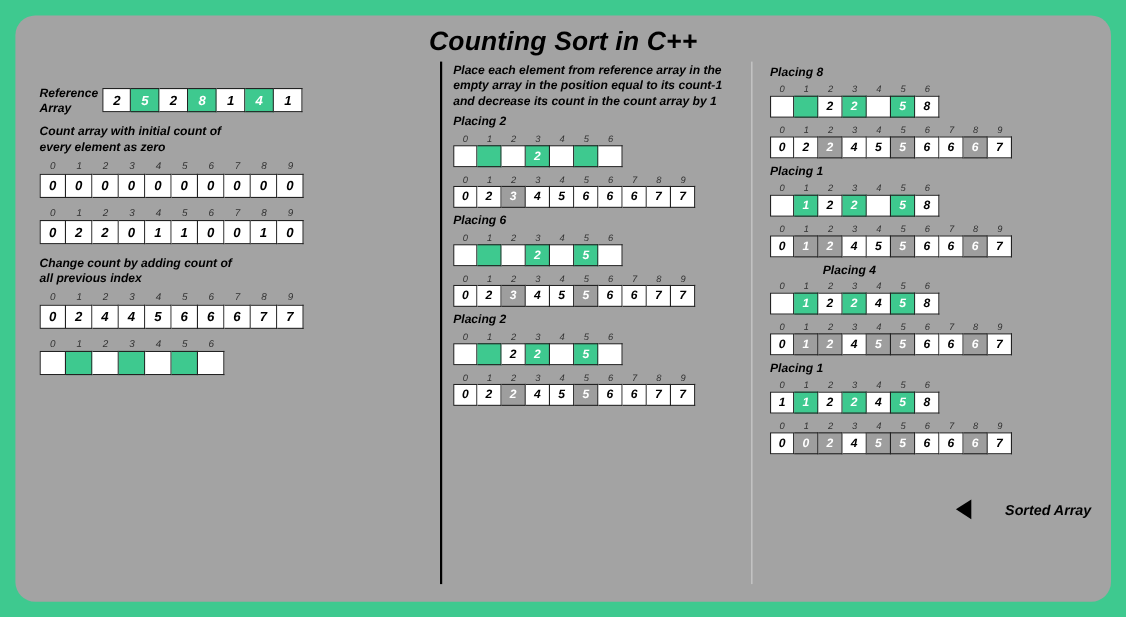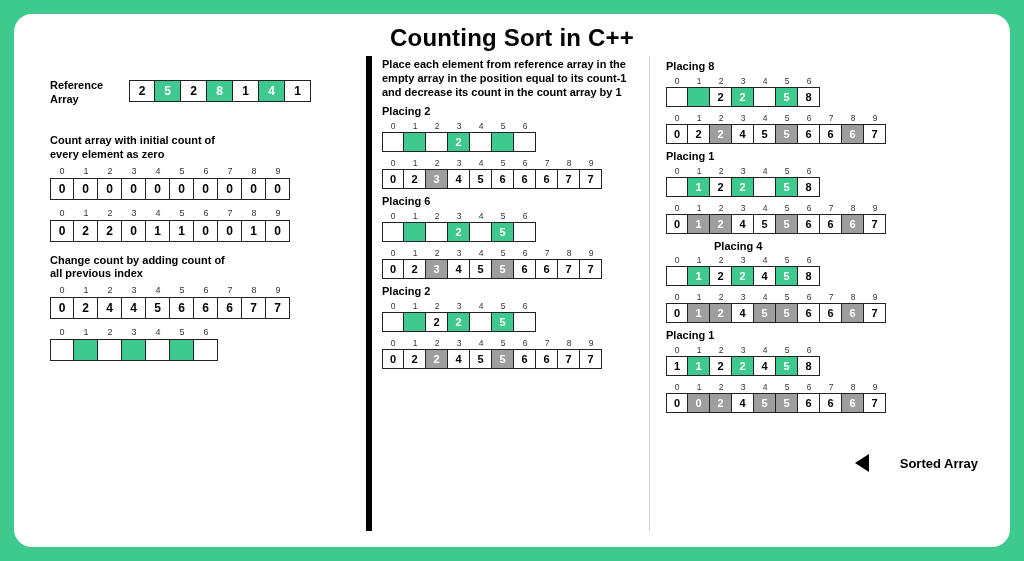--- a/index.html
+++ b/index.html
@@ -5,56 +5,57 @@
   * { box-sizing: border-box; margin: 0; padding: 0; }
   body {
     background: #3ec98f;
     font-family: -apple-system, BlinkMacSystemFont, "Segoe UI", Arial, sans-serif;
     width: 1024px;
     height: 561px;
     overflow: hidden;
     padding: 14px;
   }
   .card {
-    background: #ffffff;
+    background: #a3a3a3;
     border-radius: 18px;
     width: 100%;
     height: 100%;
-    padding: 10px 36px 14px;
+    padding: 10px 22px 14px;
     position: relative;
+    font-style: italic;
   }
   .title {
     text-align: center;
     font-size: 24px;
     font-weight: 700;
     margin-bottom: 4px;
     letter-spacing: .2px;
   }
   .cols {
     display: flex;
     gap: 16px;
     height: calc(100% - 34px);
   }
   .col {
     display: flex;
     flex-direction: column;
     font-size: 10.5px;
     position: relative;
   }
   .col1 { flex: 0 0 300px; padding-top: 22px; }
-  .col2 { flex: 0 0 284px; border-left:6px solid #000000; border-right:1px solid #cfcfcf; padding:0 10px; }
+  .col2 { flex: 0 0 284px; border-left:2px solid #000000; border-right:1px solid #cfcfcf; padding:0 10px;margin-left:48px; }
   .col3 { flex: 1; }
   .caption {
     font-size: 11px;
     font-weight: 700;
     line-height: 1.25;
     margin: 6px 0 2px;
   }
   .caption.small { font-weight:600; }
-  .ref-row { display:flex; align-items:center; gap:26px; margin-bottom:20px;}
+  .ref-row { display:flex; align-items:center; gap:4px; margin-bottom:0;}
   .ref-row .caption { margin:0; }
 
   
   .arr {
     display:flex;
     margin: 2px 0 6px;
   }
   .arr .cellwrap { display:flex; flex-direction:column; align-items:center; }
   .arr .idx {
     font-size: 9px;

